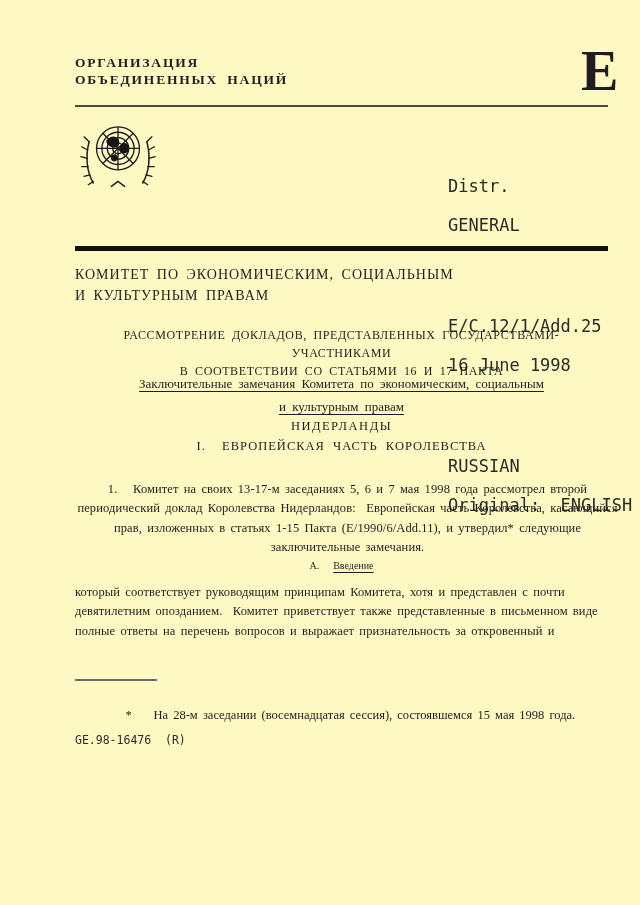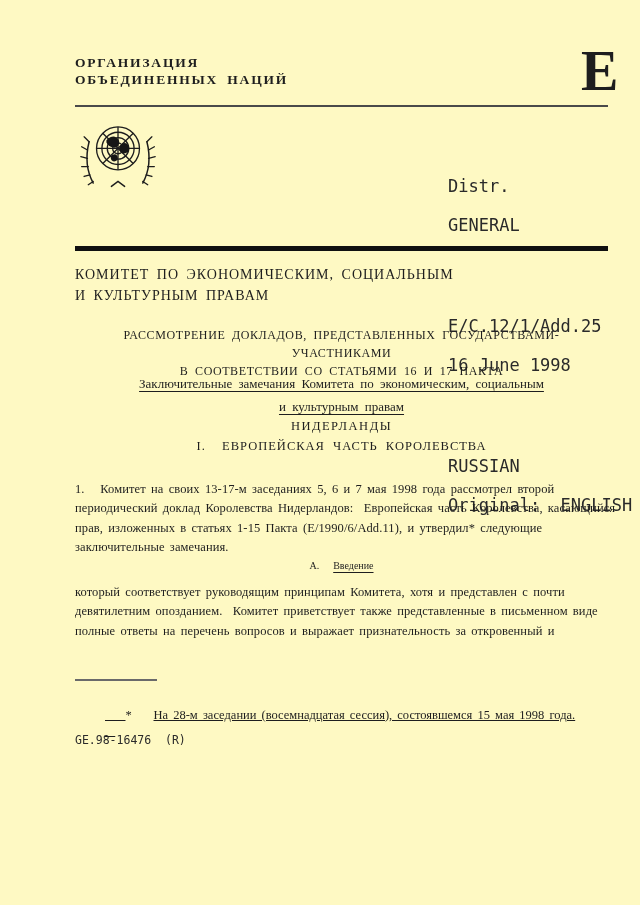--- a/index.html
+++ b/index.html
@@ -55,36 +55,36 @@
     text-decoration:underline;text-underline-offset:3px;text-decoration-thickness:1px;
   }
   .country{top:418px;font-size:12.5px;line-height:16px;letter-spacing:1.5px;word-spacing:3px;}
   .section1{top:438px;font-size:12.5px;line-height:16px;letter-spacing:1px;word-spacing:4px;white-space:pre;}
   
   .para{
     position:absolute;left:75px;width:545px;
     font-size:12.5px;line-height:19.3px;word-spacing:2px;letter-spacing:.1px;
   }
   .para .line{white-space:pre;}
-  .para1{top:480px;}
+  .para1{top:480px;text-align:center;}
   .para2{top:583px;}
   .section-a{
     top:556px;font-size:10px;line-height:19px;word-spacing:2px;
   }
   .section-a .u{
     text-decoration:underline;text-underline-offset:3px;text-decoration-thickness:1px;
     margin-left:14px;
   }
   
   .footnote-rule{
     position:absolute;left:75px;top:679px;width:82px;height:2px;background:#6a6a6a;
   }
   .footnote{
     position:absolute;left:105px;top:691px;
-    font-size:12.5px;line-height:16px;word-spacing:2px;white-space:pre;text-decoration:underline;
+    font-size:12.5px;line-height:16px;word-spacing:2px;white-space:pre;
   }
   .footnote .marker{display:inline-block;width:28px;}
   .ge-number{
     position:absolute;left:75px;top:733px;
     font-family:"DejaVu Sans Mono", monospace;font-size:11.5px;white-space:pre;color:#2a2a2a;
   }
 </style>
 </head>
 <body>
 

